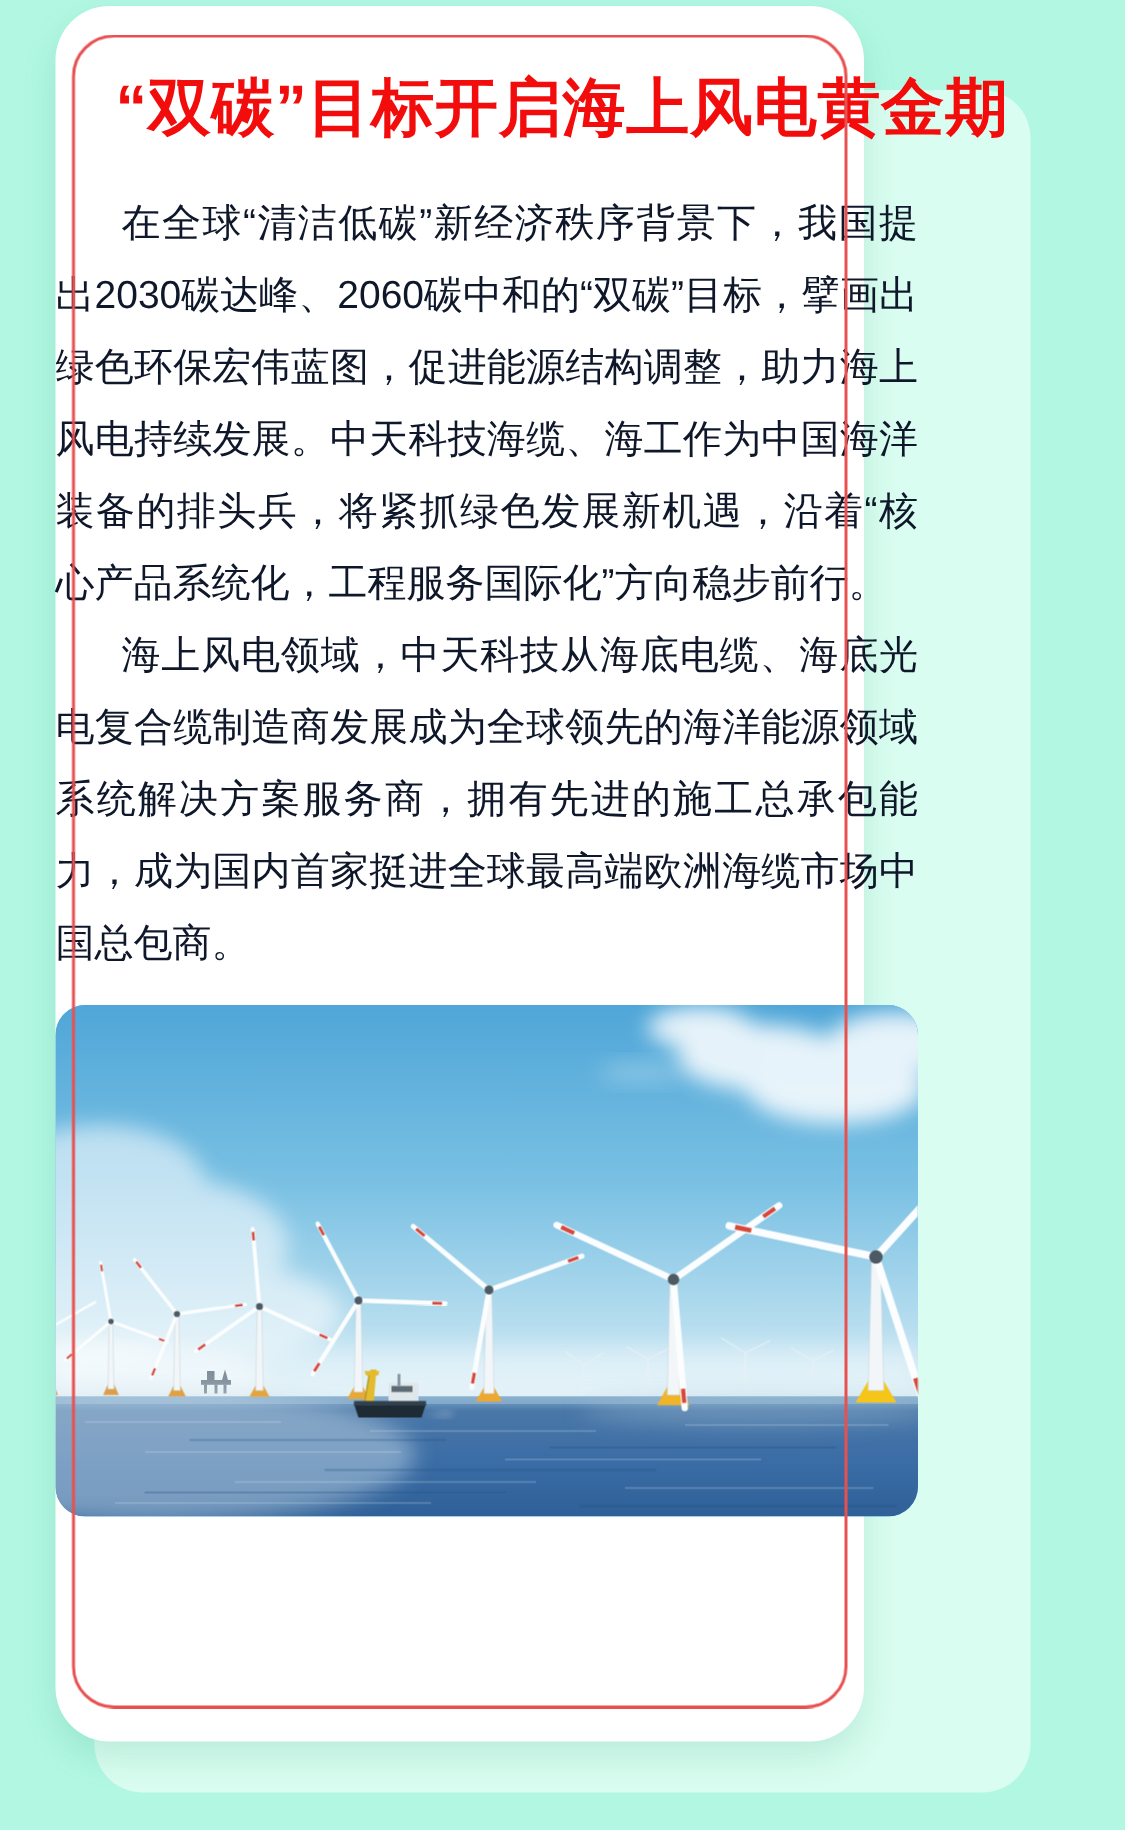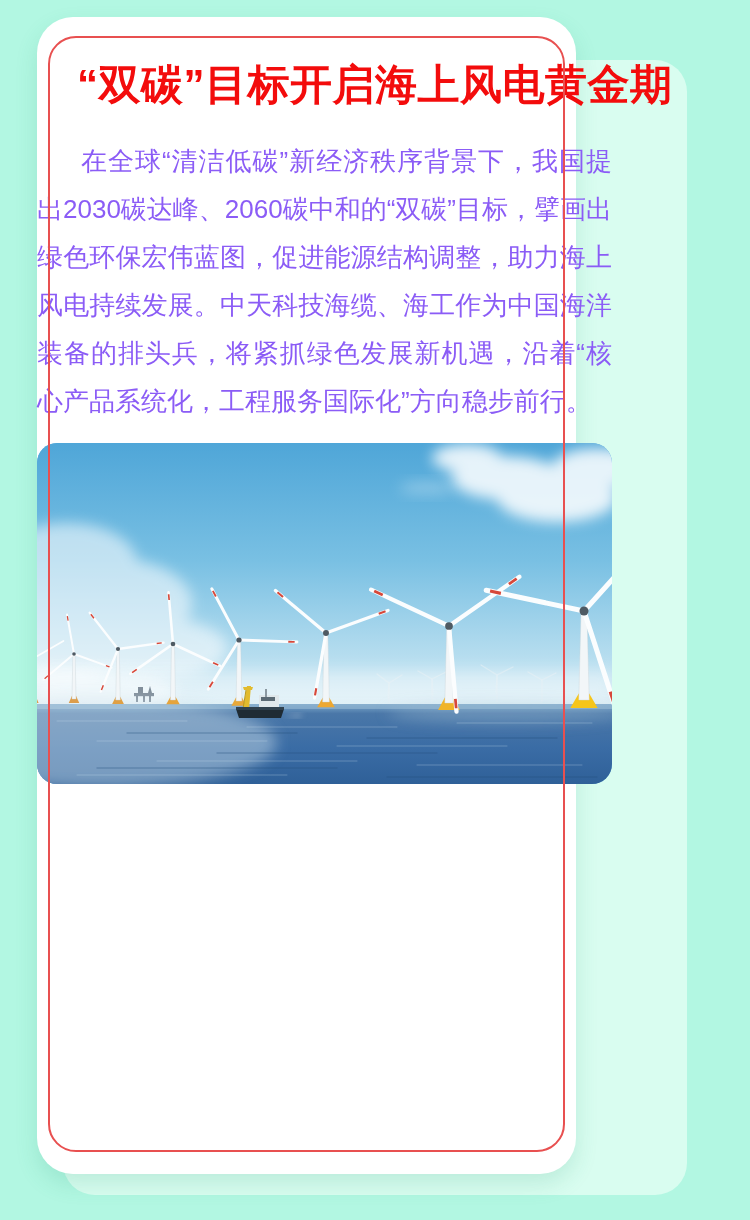--- a/index.html
+++ b/index.html
@@ -8,40 +8,40 @@
     background:#b2f7e2;
     overflow:hidden;
     font-family:"Liberation Sans","DejaVu Sans",sans-serif;
     position:relative;
   }
   .stack-card{
     position:absolute;left:63px;top:60px;width:624px;height:1135px;
     background:#d9fdf0;border-radius:32px;
   }
   .article-card{
-    position:absolute;left:37px;top:17px;width:539px;height:1157px;
+    position:absolute;left:37px;top:4px;width:539px;height:1157px;
     background:#ffffff;border-radius:36px;
     box-shadow:0 10px 22px rgba(40,150,115,.16);
   }
   .red-frame{
     position:absolute;inset:19px 11px 22px 11px;
     border:2px solid #e85050;border-radius:28px;
     pointer-events:none;
   }
   .article-title{
     margin:42px 40px 0;
     text-align:center;
     font-size:42px;line-height:52px;font-weight:800;
     color:#f30c0c;
     letter-spacing:0.5px;
     white-space:nowrap;
   }
   .article-body{
     width:575px;margin:26px auto 0;
-    font-size:26px;line-height:48px;color:#8b5cf6;
+    font-size:26px;line-height:48px;color:#0f172a;
     text-align:justify;
   }
   .article-body p{margin:0;text-indent:44px;}
   .photo-wrap{
     width:575px;height:341px;margin:18px auto 0;
     border-radius:20px;overflow:hidden;
     background:#6db6e0;
     font-size:0;line-height:0;
   }
 </style>
@@ -50,20 +50,21 @@
 
 <div class="stack-card"></div>
 
 <div class="article-card">
   <div class="red-frame"></div>
 
   <h1 class="article-title">“双碳”目标开启海上风电黄金期</h1>
 
   <div class="article-body">
     <p>在全球“清洁低碳”新经济秩序背景下，我国提出2030碳达峰、2060碳中和的“双碳”目标，擘画出绿色环保宏伟蓝图，促进能源结构调整，助力海上风电持续发展。中天科技海缆、海工作为中国海洋装备的排头兵，将紧抓绿色发展新机遇，沿着“核心产品系统化，工程服务国际化”方向稳步前行。</p>
+    <p>海上风电领域，中天科技从海底电缆、海底光电复合缆制造商发展成为全球领先的海洋能源领域系统解决方案服务商，拥有先进的施工总承包能力，成为国内首家挺进全球最高端欧洲海缆市场中国总包商。</p>
   </div>
 
   <div class="photo-wrap">
     <svg width="575" height="341" viewBox="0 0 575 341" xmlns="http://www.w3.org/2000/svg">
       <defs>
         <linearGradient id="sky" x1="0" y1="0" x2="0" y2="1">
           <stop offset="0" stop-color="#4fa6d8"></stop>
           <stop offset="0.45" stop-color="#79c0e3"></stop>
           <stop offset="0.85" stop-color="#bce0f0"></stop>
           <stop offset="1" stop-color="#d9edf5"></stop>

